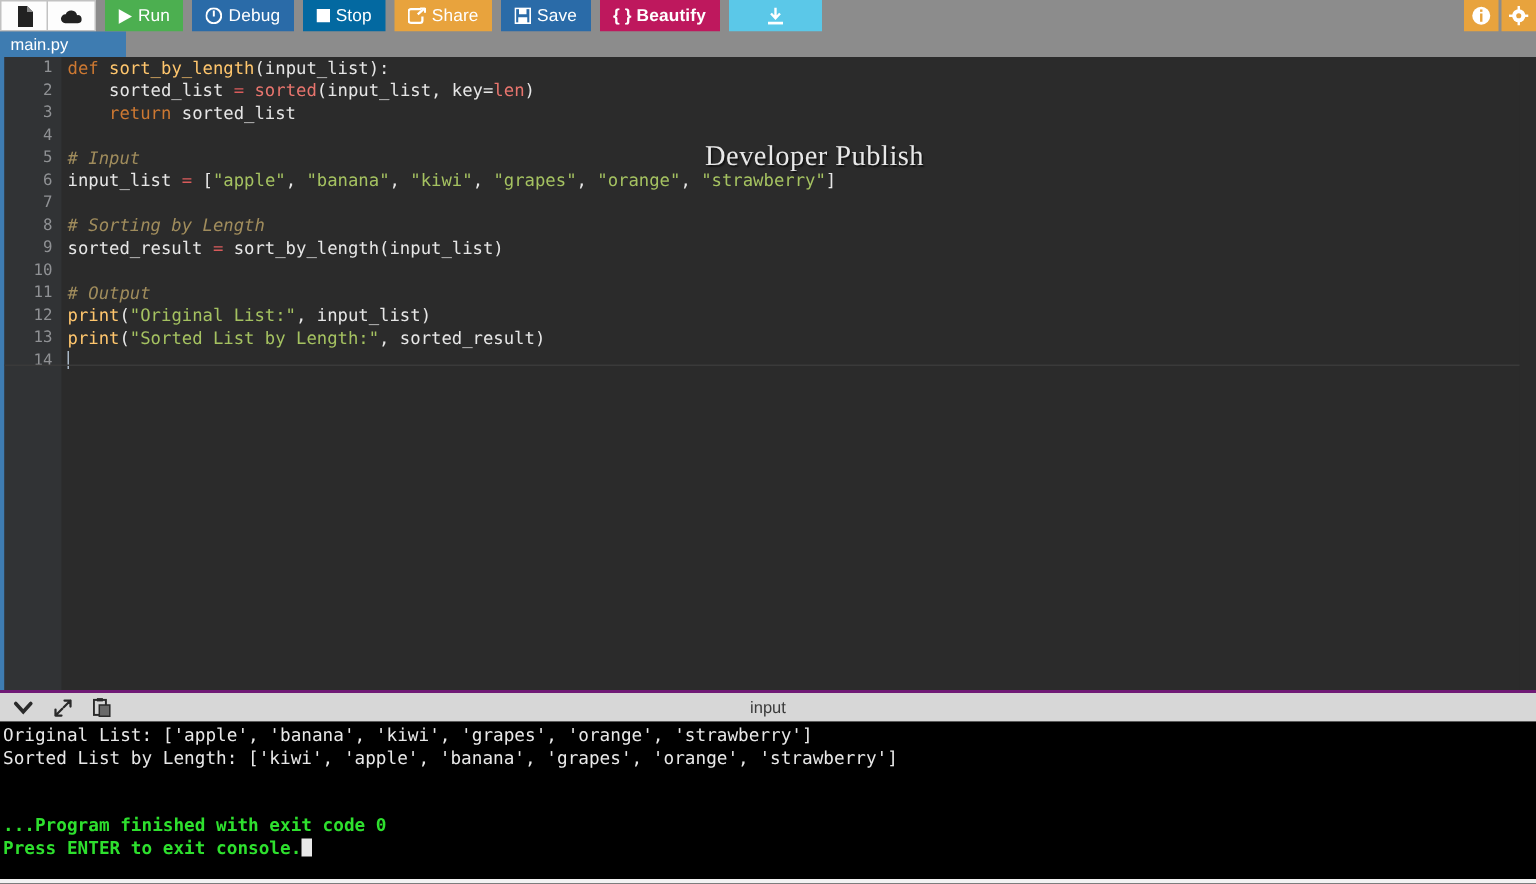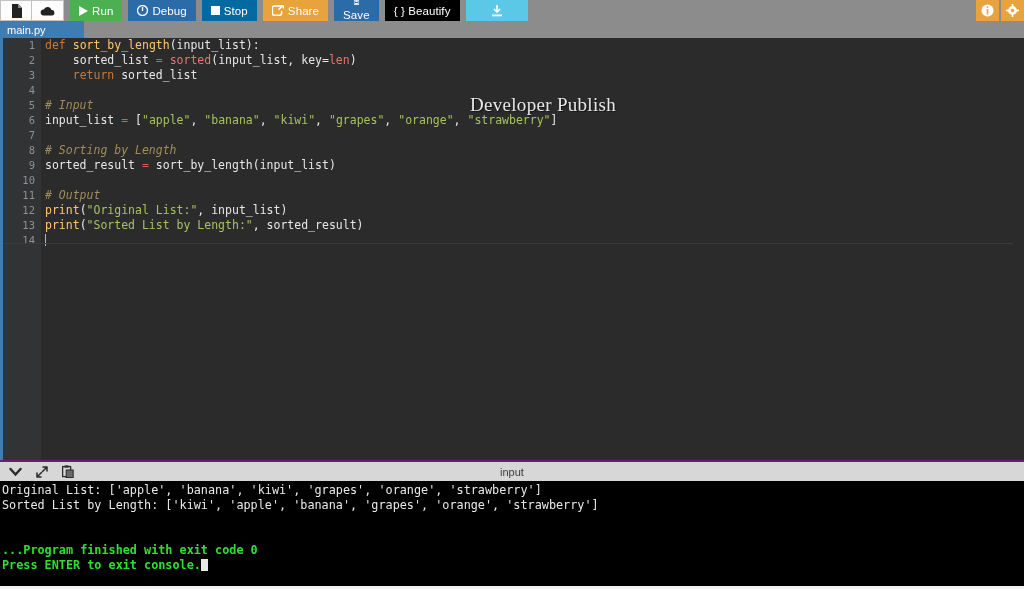--- a/index.html
+++ b/index.html
@@ -29,22 +29,22 @@
     height: 21px; display: flex; align-items: center; justify-content: center;
     gap: 4px; color: #ffffff; font-size: 11.5px;
     padding: 0 9px; cursor: pointer; white-space: nowrap;
     letter-spacing: .1px;
   }
   .tb-gap { width: 6px; }
   .btn-run     { background: #4caf50; }
   .btn-debug   { background: #2a6ba8; }
   .btn-stop    { background: #0369a1; }
   .btn-share   { background: #e8a33d; }
-  .btn-save    { background: #2a6ba8; flex-direction: column; }
-  .btn-beautify{ background: #000000; }
+  .btn-save    { background: #2a6ba8; }
+  .btn-beautify{ background: #be185d; font-weight: bold; }
   .btn-download{ background: #5bc8e8; width: 62px; }
   .tb-spacer { flex: 1 1 auto; }
 
   .lang-wrap { display: flex; align-items: center; gap: 6px; padding-right: 2px; }
   .lang-label { font-size: 12px; color: #1a1a1a; }
   .lang-select {
     width: 74px; height: 17px; background: #ffffff; border: 1px solid #a0a0a0;
     font-size: 11px; color: #222; display: flex; align-items: center;
     padding: 0 3px; position: relative;
   }

